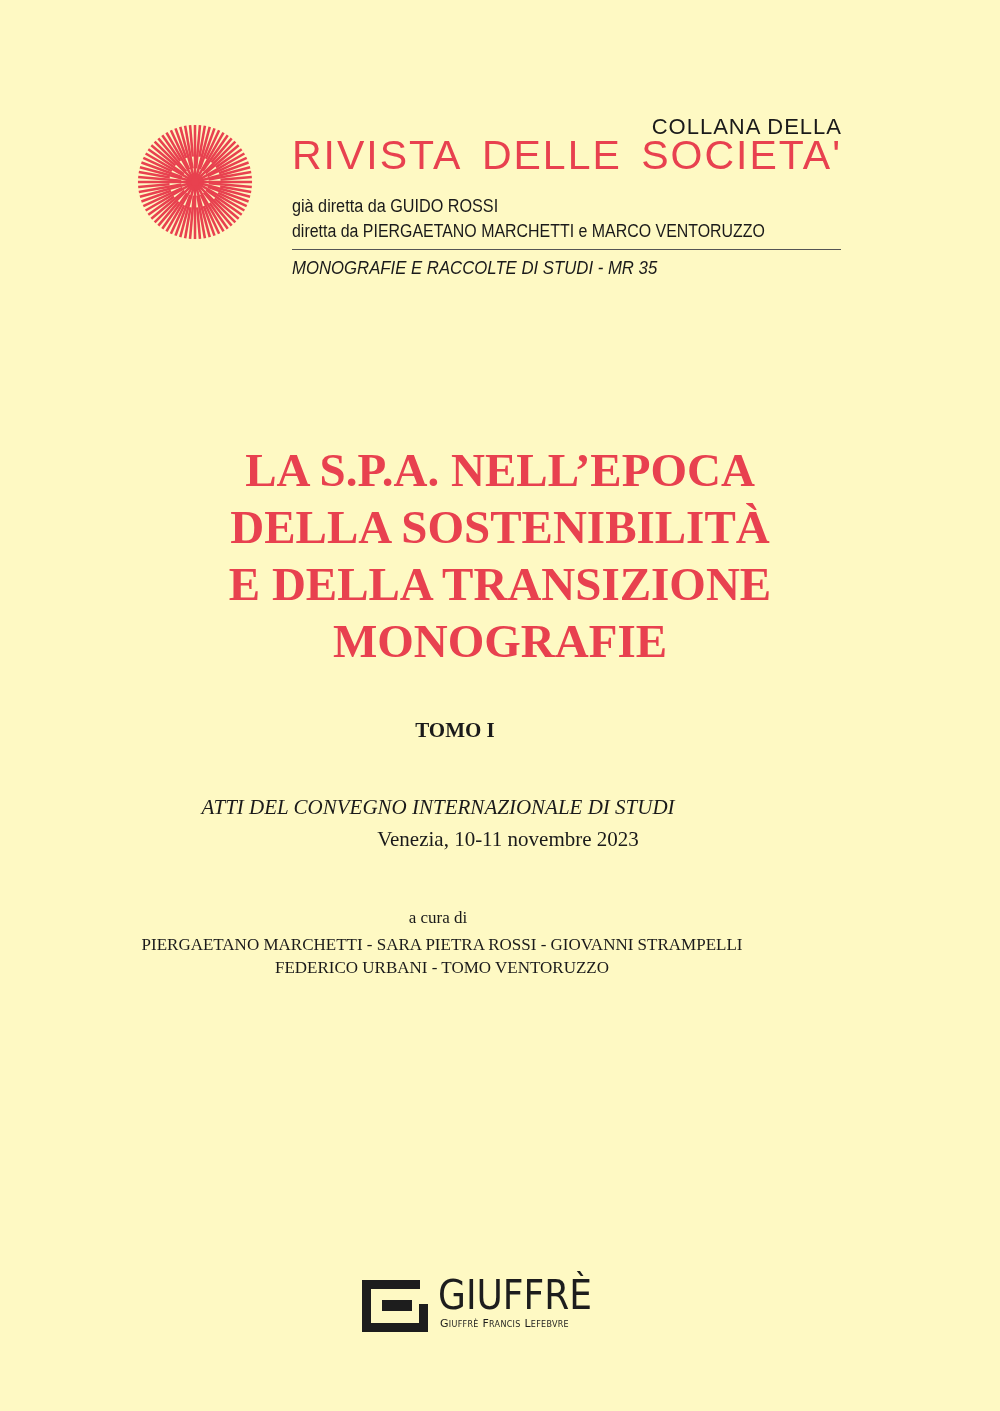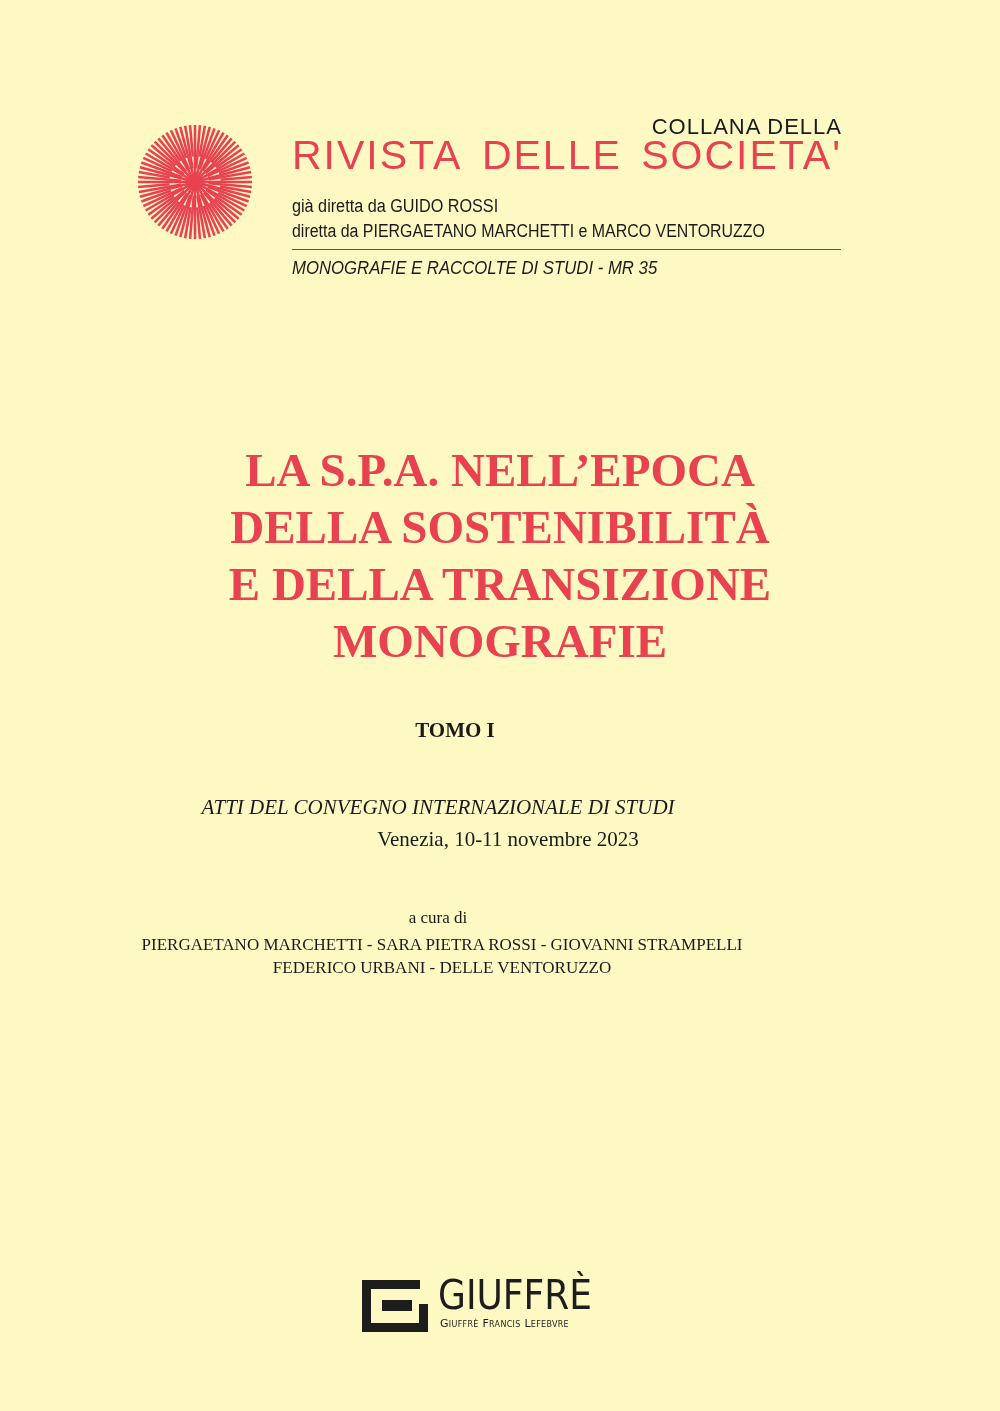--- a/index.html
+++ b/index.html
@@ -302,21 +302,21 @@
     <span class="title-line">MONOGRAFIE</span>
   </div>
 
   <div class="tomo">TOMO I</div>
   <div class="atti">ATTI DEL CONVEGNO INTERNAZIONALE DI STUDI</div>
   <div class="venue">Venezia, 10-11 novembre 2023</div>
 
   <div class="acura">a cura di</div>
   <div class="editors">
     <span>PIERGAETANO MARCHETTI - SARA PIETRA ROSSI - GIOVANNI STRAMPELLI</span>
-    <span>FEDERICO URBANI - DELLE VENTORUZZO</span>
+    <span>FEDERICO URBANI - TOMO VENTORUZZO</span>
   </div>
 
   <div class="publisher">
     <svg class="pub-mark" viewBox="0 0 66 52">
       <path d="M0 0 H58 V9 H9 V43 H57 V24 H66 V52 H0 Z" fill="#1d1d1d"></path>
       <rect x="20" y="20" width="30" height="11" fill="#1d1d1d"></rect>
     </svg>
     <div class="pub-name">GIUFFRÈ</div>
     <div class="pub-sub">Giuffrè Francis Lefebvre</div>
   </div>

